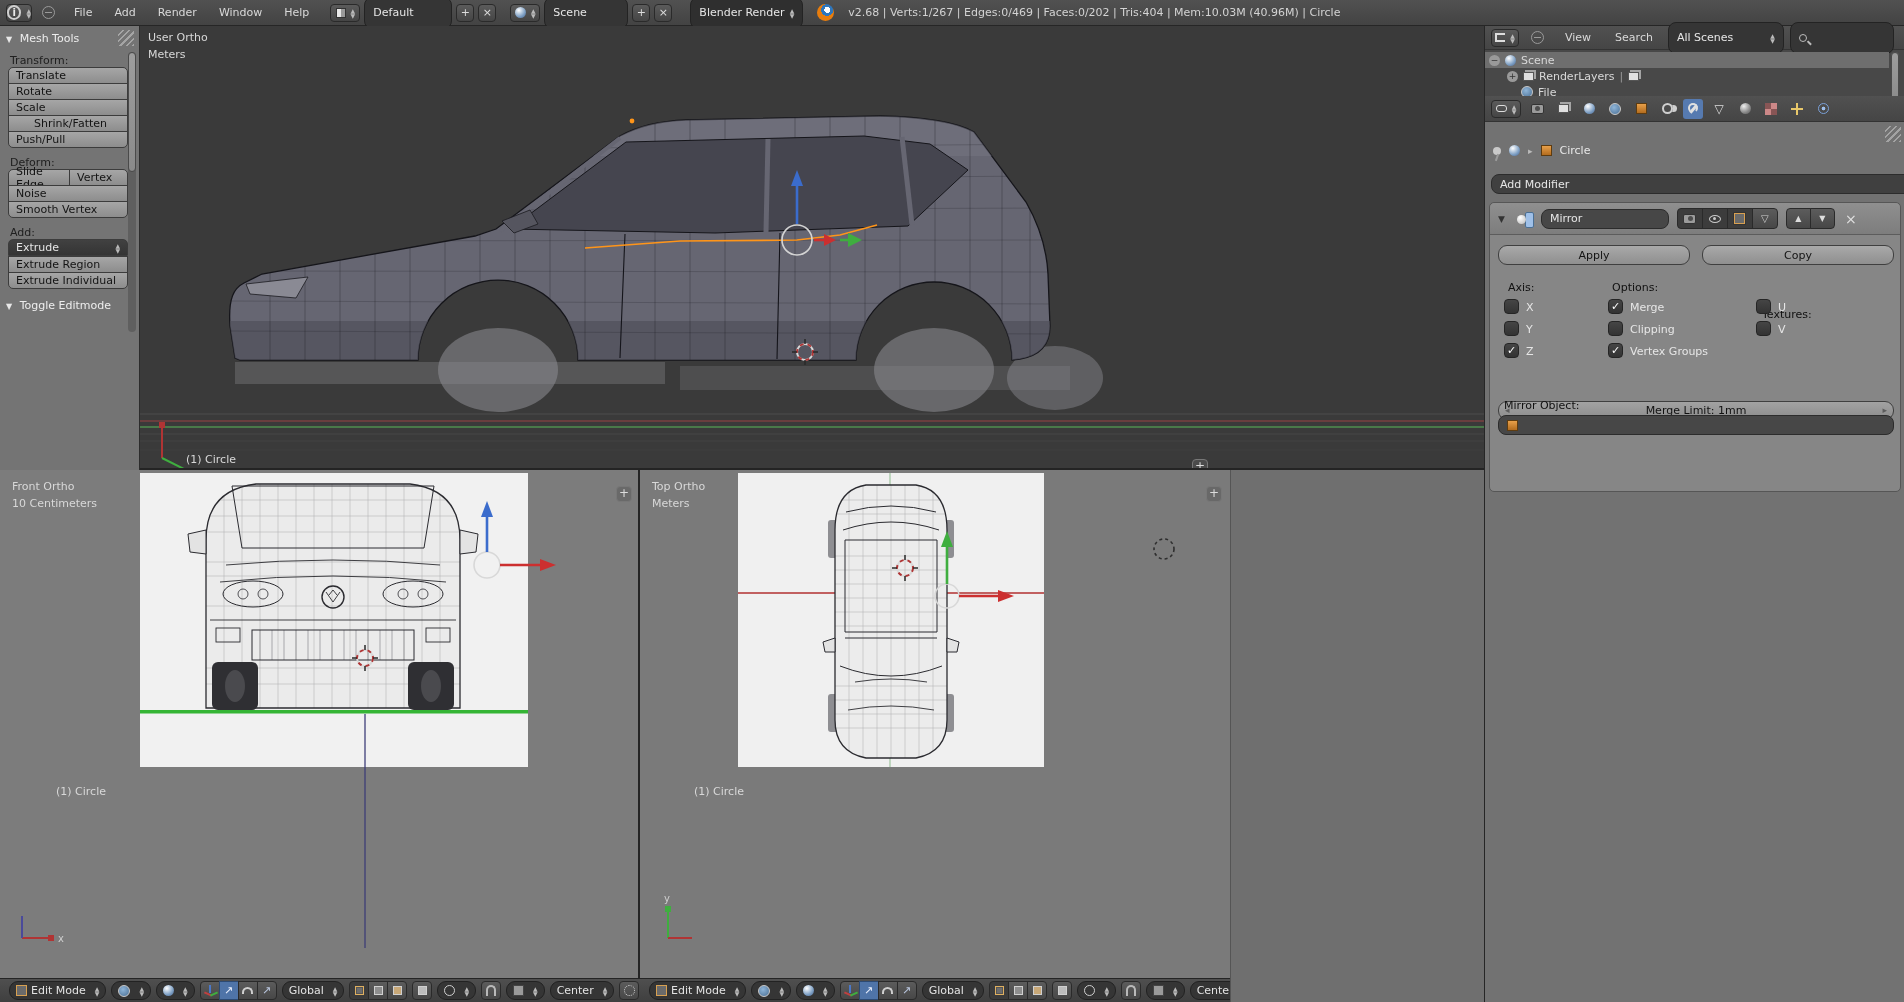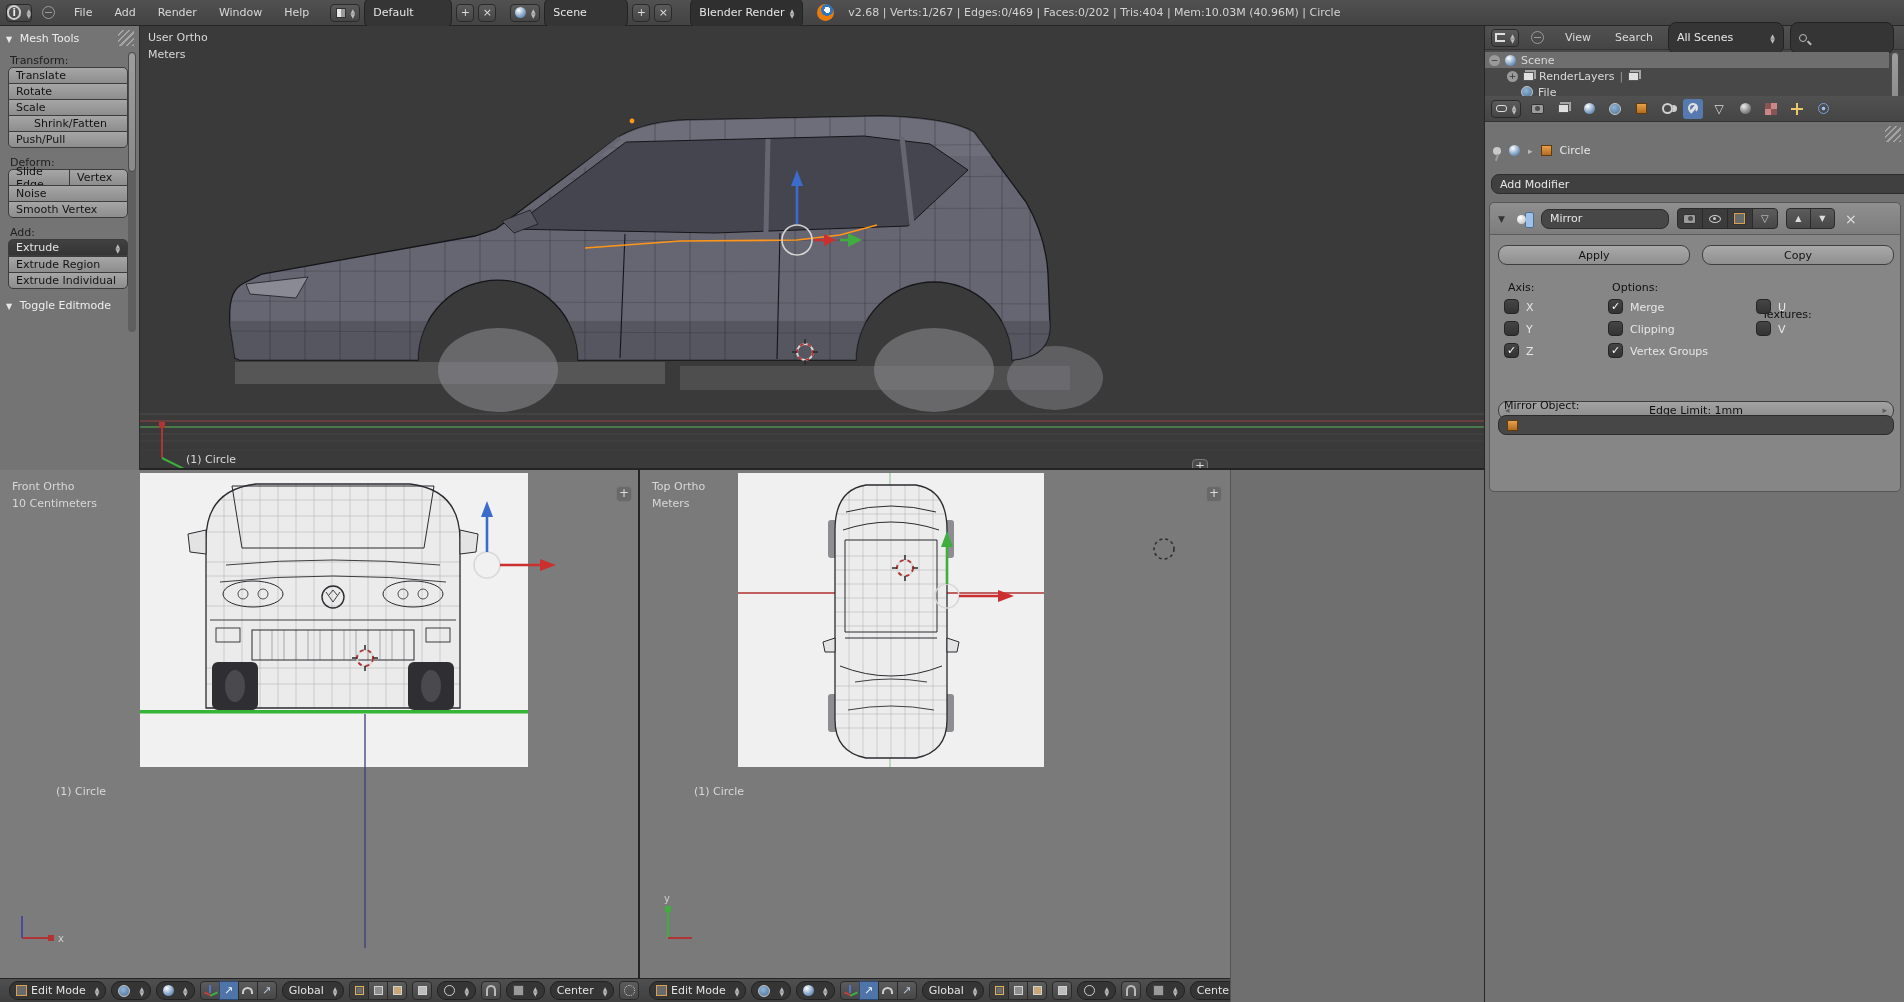--- a/index.html
+++ b/index.html
@@ -854,21 +854,21 @@
       <span class="checkbox abs on" style="left:118px;top:140px;"></span>
       <span class="cblabel abs" style="left:140px;top:142px;">Vertex Groups</span>
 
       <span class="checkbox abs" style="left:266px;top:96px;"></span>
       <span class="cblabel abs" style="left:288px;top:98px;">U</span>
       <span class="checkbox abs" style="left:266px;top:118px;"></span>
       <span class="cblabel abs" style="left:288px;top:120px;">V</span>
 
       <div class="slider abs" style="left:8px;top:166px;width:396px;height:19px;">
         <span class="sar" style="left:6px;">◂</span>
-        <span>Edge Limit: 1mm</span>
+        <span>Merge Limit: 1mm</span>
         <span class="sar" style="right:6px;">▸</span>
       </div>
 
       <div class="abs slabel" style="left:14px;top:196px;">Mirror Object:</div>
       <div class="sunken abs" style="left:8px;top:212px;width:396px;height:20px;gap:6px;">
         <span class="cube-ic micon"></span>
       </div>
     </div>
     <div class="abs grip" style="left:400px;top:4px;width:16px;height:16px;"></div>
   </div>

